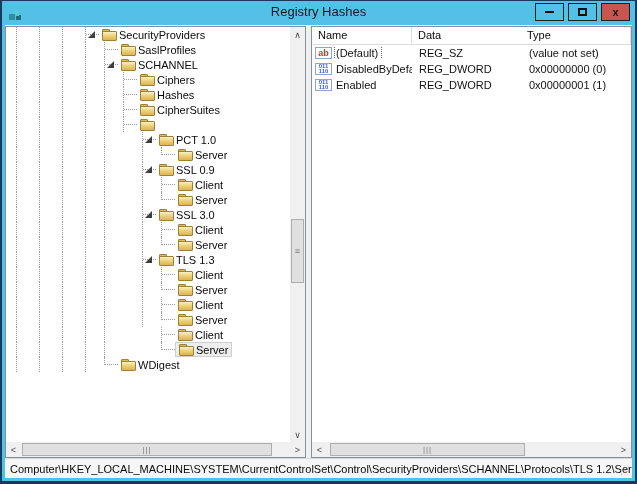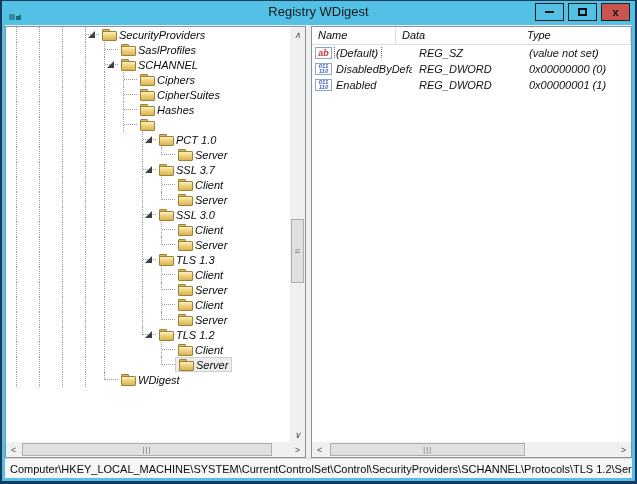--- a/index.html
+++ b/index.html
@@ -21,21 +21,21 @@
   .cbtn { width:29px; height:18px; border:1px solid #1f2022; background:#53c1e6; display:flex; align-items:center; justify-content:center; font-weight:bold; font-size:11px; color:#101010; cursor:default; }
   .cbtn.close { background:#c9564e; }
   .cbtn .minus { width:9px; height:0; border-top:2px solid #101010; display:block; }
   .cbtn .box { width:9px; height:8px; border:2px solid #101010; display:block; }
 
   
   #client { flex:1; background:#f0f0f0; display:flex; flex-direction:column; min-height:0; }
   #menubar { height:20px; background:#f6f6f6; display:flex; align-items:center; padding-left:2px; flex:none; }
   .mitem { padding:2px 8px; }
 
-  #main { flex:1; position:relative; min-height:0;font-style:italic; }
+  #main { flex:1; position:relative; min-height:0; }
   .pane { position:absolute; top:1px; bottom:0; background:#fff; border:1px solid #8a9099; }
   #tree-pane  { left:0; width:301px; }
   #list-pane  { left:306px; right:0; }
 
   
   #tree-view { position:absolute; left:0; top:0; right:15px; bottom:15px; overflow:hidden; }
   .trow { position:relative; height:15px; white-space:nowrap; }
   .vg { position:absolute; top:0; bottom:0; width:0; border-left:1px dotted #9a9a9a; }
   .vg.half { bottom:auto; height:8px; }
   .hg { position:absolute; top:7px; height:0; width:13px; border-top:1px dotted #9a9a9a; }
@@ -55,21 +55,21 @@
   #tree-vscroll .down { bottom:0; left:0; }
   .vthumb { position:absolute; left:1px; right:1px; background:#e0e0e0; border:1px solid #aeaeae; display:flex; align-items:center; justify-content:center; color:#7a7a7a; font-size:9px; }
   .hscroll { left:0; right:0; bottom:0; height:15px; }
   .hscroll .left { left:0; top:0; }
   .hscroll .right { right:0; top:0; }
   .hthumb { position:absolute; top:1px; bottom:1px; background:#e0e0e0; border:1px solid #aeaeae; display:flex; align-items:center; justify-content:center; color:#7a7a7a; font-size:8px; letter-spacing:1px; }
 
   
   #list-header { position:absolute; left:0; top:0; right:0; height:18px; background:#fff; border-bottom:1px solid #dcdcdc; display:flex; }
   .hcol { border-right:1px solid #dcdcdc; padding:2px 0 0 6px; font-size:11px; color:#0a0a0a; }
-  .hcol.c-name { width:84px; }
+  .hcol.c-name { width:100px; }
   .hcol.c-type { width:110px; }
   .hcol.c-data { flex:1; border-right:none; }
   #list-body { position:absolute; left:0; top:18px; right:0; bottom:15px; }
   .lrow { height:16px; display:flex; align-items:center; font-size:11px; }
   .lcell-name { width:100px; display:flex; align-items:center; padding-left:3px; gap:3px; overflow:hidden; }
   .lcell-type { width:110px; padding-left:7px; }
   .lcell-data { flex:1; padding-left:7px; }
   .nametext { padding:0 3px 0 1px; }
   .nametext.focusrect { outline:1px dotted #6e6e6e; }
   .regicon { width:17px; height:12px; flex:none; border:1px solid #8fa6c6; background:#fdfdfd; display:flex; align-items:center; justify-content:center; overflow:hidden; }
@@ -82,21 +82,21 @@
   #grip { position:absolute; right:2px; bottom:2px; font-size:10px; color:#a8a8a8; }
 </style>
 </head>
 <body>
 
 <div id="frame">
   <div id="window">
 
     <div id="titlebar">
       <span id="app-icon"></span>
-      <span id="title-text">Registry WDigest</span>
+      <span id="title-text">Registry Hashes</span>
       <div id="caption-buttons">
         <div class="cbtn">
             <span class="minus"></span>
           </div>
         <div class="cbtn">
             <span class="box"></span>
           </div>
         <div class="cbtn close">
             <span>x</span>
           </div>
@@ -162,34 +162,34 @@
               <div class="trow">
                 <i class="vg" style="left: 10px;"></i>
                 <i class="vg" style="left: 33px;"></i>
                 <i class="vg" style="left: 56px;"></i>
                 <i class="vg" style="left: 79px;"></i>
                 <i class="vg" style="left: 98px;"></i>
                 <i class="vg" style="left: 117px;"></i>
                 <i class="hg" style="left: 118px;"></i>
                 <span class="node" style="left: 131px;">
                   <span class="fold"></span>
-                  <span class="tlabel">CipherSuites</span>
+                  <span class="tlabel">Hashes</span>
                 </span>
               </div>
               <div class="trow">
                 <i class="vg" style="left: 10px;"></i>
                 <i class="vg" style="left: 33px;"></i>
                 <i class="vg" style="left: 56px;"></i>
                 <i class="vg" style="left: 79px;"></i>
                 <i class="vg" style="left: 98px;"></i>
                 <i class="vg" style="left: 117px;"></i>
                 <i class="hg" style="left: 118px;"></i>
                 <span class="node" style="left: 131px;">
                   <span class="fold"></span>
-                  <span class="tlabel">Hashes</span>
+                  <span class="tlabel">CipherSuites</span>
                 </span>
               </div>
               <div class="trow">
                 <i class="vg" style="left: 10px;"></i>
                 <i class="vg" style="left: 33px;"></i>
                 <i class="vg" style="left: 56px;"></i>
                 <i class="vg" style="left: 79px;"></i>
                 <i class="vg" style="left: 98px;"></i>
                 <i class="vg" style="left: 117px;"></i>
                 <i class="hg" style="left: 118px;"></i>
@@ -229,21 +229,21 @@
                 <i class="vg" style="left: 10px;"></i>
                 <i class="vg" style="left: 33px;"></i>
                 <i class="vg" style="left: 56px;"></i>
                 <i class="vg" style="left: 79px;"></i>
                 <i class="vg" style="left: 98px;"></i>
                 <i class="vg" style="left: 136px;"></i>
                 <i class="hg" style="left: 137px;"></i>
                 <span class="twig" style="left: 139px;"></span>
                 <span class="node" style="left: 150px;">
                   <span class="fold"></span>
-                  <span class="tlabel">SSL 3.7</span>
+                  <span class="tlabel">SSL 0.9</span>
                 </span>
               </div>
               <div class="trow">
                 <i class="vg" style="left: 10px;"></i>
                 <i class="vg" style="left: 33px;"></i>
                 <i class="vg" style="left: 56px;"></i>
                 <i class="vg" style="left: 79px;"></i>
                 <i class="vg" style="left: 98px;"></i>
                 <i class="vg" style="left: 136px;"></i>
                 <i class="vg" style="left: 155px;"></i>
@@ -370,34 +370,20 @@
                 <i class="vg" style="left: 33px;"></i>
                 <i class="vg" style="left: 56px;"></i>
                 <i class="vg" style="left: 79px;"></i>
                 <i class="vg" style="left: 98px;"></i>
                 <i class="vg" style="left: 136px;"></i>
                 <i class="vg half" style="left: 155px;"></i>
                 <i class="hg" style="left: 156px;"></i>
                 <span class="node" style="left: 169px;">
                   <span class="fold"></span>
                   <span class="tlabel">Server</span>
-                </span>
-              </div>
-              <div class="trow">
-                <i class="vg" style="left: 10px;"></i>
-                <i class="vg" style="left: 33px;"></i>
-                <i class="vg" style="left: 56px;"></i>
-                <i class="vg" style="left: 79px;"></i>
-                <i class="vg" style="left: 98px;"></i>
-                <i class="vg half" style="left: 136px;"></i>
-                <i class="hg" style="left: 137px;"></i>
-                <span class="twig" style="left: 139px;"></span>
-                <span class="node" style="left: 150px;">
-                  <span class="fold"></span>
-                  <span class="tlabel">TLS 1.2</span>
                 </span>
               </div>
               <div class="trow">
                 <i class="vg" style="left: 10px;"></i>
                 <i class="vg" style="left: 33px;"></i>
                 <i class="vg" style="left: 56px;"></i>
                 <i class="vg" style="left: 79px;"></i>
                 <i class="vg" style="left: 98px;"></i>
                 <i class="vg" style="left: 155px;"></i>
                 <i class="hg" style="left: 156px;"></i>

